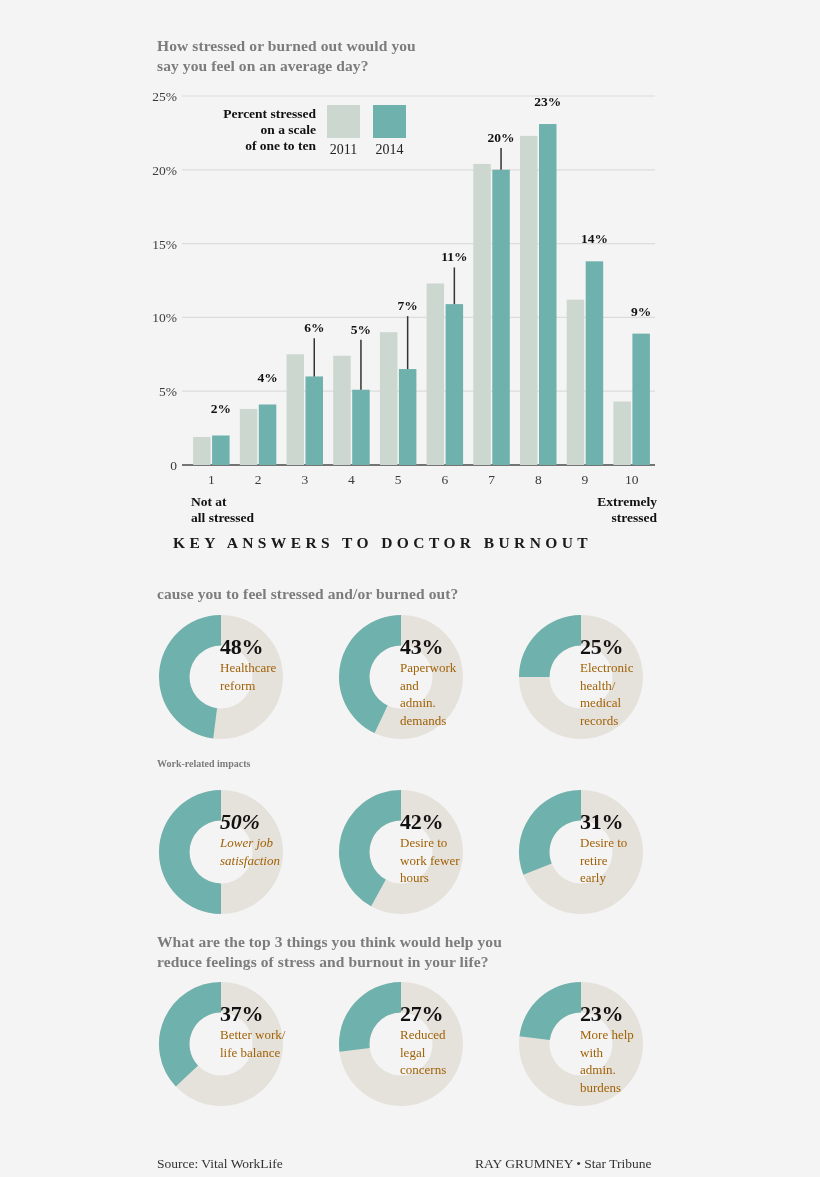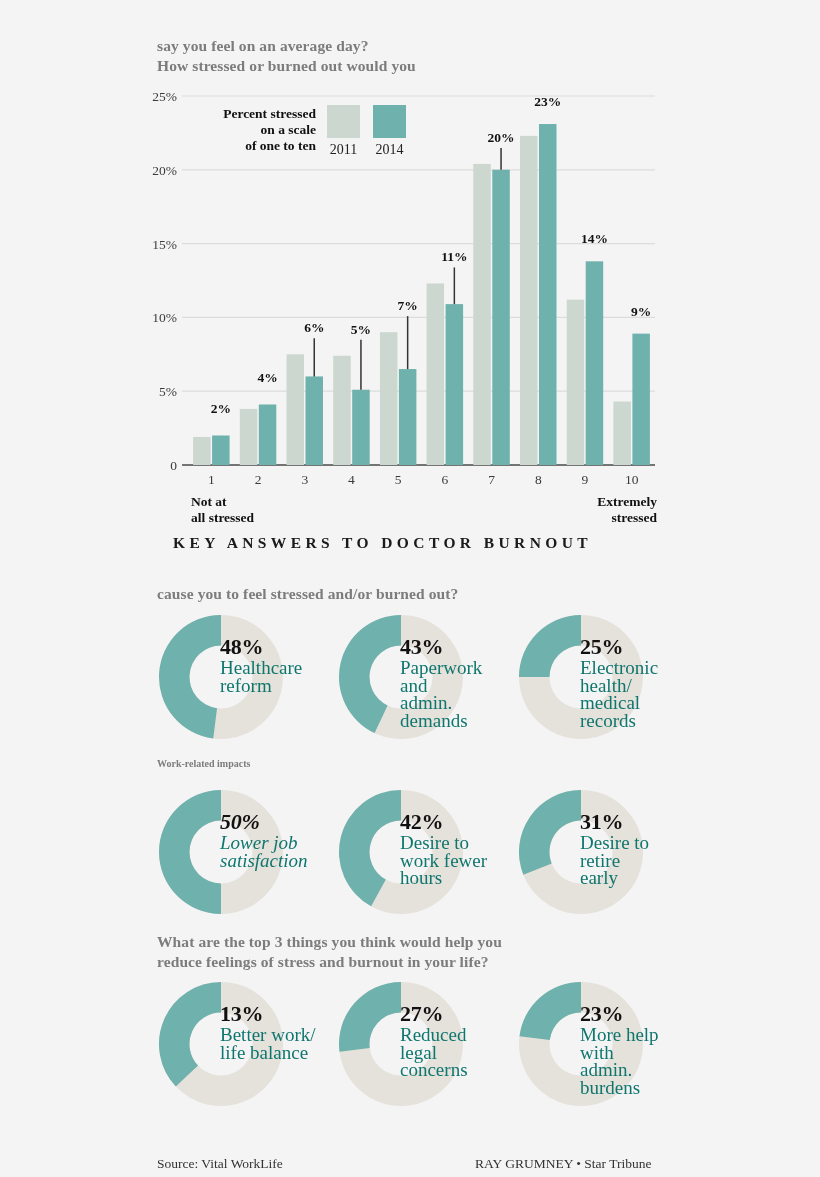--- a/index.html
+++ b/index.html
@@ -88,43 +88,43 @@
   .donut-pct{
     font-family:"Liberation Serif", serif;
     font-weight:bold;
     font-size:22px;
     line-height:23px;
     color:#111;
     letter-spacing:-.3px;
   }
   .donut-lab{
     font-family:"Liberation Serif", serif;
-    font-size:19px;
+    font-size:13px;
     line-height:17.5px;
-    color:#0f766e;
+    color:#a16207;
     margin-top:1px;
   }
 
   
   .src{
     position:absolute;
     font-family:"Liberation Serif", serif;
     font-size:13.5px;
     color:#333;
     margin-top:31px;
   }
 </style>
 </head>
 <body>
 
 <div class="wrap">
 
   <div class="q-title" style="left:157px;top:36px;">
+      <div>How stressed or burned out would you</div>
       <div>say you feel on an average day?</div>
-      <div>How stressed or burned out would you</div>
     </div>
 
   <svg id="barchart" width="820" height="530">
       <line x1="182" y1="465" x2="655" y2="465" stroke="#4a4a4a" stroke-width="1.6"></line>
       <text x="177" y="470" text-anchor="end" class="axis-text">0</text>
       <line x1="182" y1="391.2" x2="655" y2="391.2" stroke="#dcdcdc" stroke-width="1.2"></line>
       <text x="177" y="396.2" text-anchor="end" class="axis-text">5%</text>
       <line x1="182" y1="317.4" x2="655" y2="317.4" stroke="#dcdcdc" stroke-width="1.2"></line>
       <text x="177" y="322.4" text-anchor="end" class="axis-text">10%</text>
       <line x1="182" y1="243.6" x2="655" y2="243.6" stroke="#dcdcdc" stroke-width="1.2"></line>
@@ -284,21 +284,21 @@
             <div>early</div>
           </div>
         </div>
       </div>
       <div class="donut-cell" style="left: 157px; top: 980px; width: 175px; height: 135px;">
         <svg width="128" height="128" class="donut-svg">
           <path d="M 64 2 A 62 62 0 1 1 63.99 2 Z M 64 32.5 A 31.5 31.5 0 1 0 64.01 32.5 Z" fill="#e5e1db" fill-rule="evenodd"></path>
           <path d="M 18.8039450998725 106.4419205675787 A 62 62 0 0 1 63.999999999999986 2 L 63.99999999999999 32.5 A 31.5 31.5 0 0 0 41.03748823622554 85.5632338367537 Z" fill="#6fb1ac"></path>
         </svg>
         <div class="donut-text">
-          <div class="donut-pct">13%</div>
+          <div class="donut-pct">37%</div>
           <div class="donut-lab">
             <div>Better work/</div>
             <div>life balance</div>
           </div>
         </div>
       </div>
       <div class="donut-cell" style="left: 337px; top: 980px; width: 175px; height: 135px;">
         <svg width="128" height="128" class="donut-svg">
           <path d="M 64 2 A 62 62 0 1 1 63.99 2 Z M 64 32.5 A 31.5 31.5 0 1 0 64.01 32.5 Z" fill="#e5e1db" fill-rule="evenodd"></path>
           <path d="M 2.488888518502378 71.77066048098688 A 62 62 0 0 1 63.999999999999986 2 L 63.99999999999999 32.5 A 31.5 31.5 0 0 0 32.74838690859395 67.9479968572756 Z" fill="#6fb1ac"></path>

